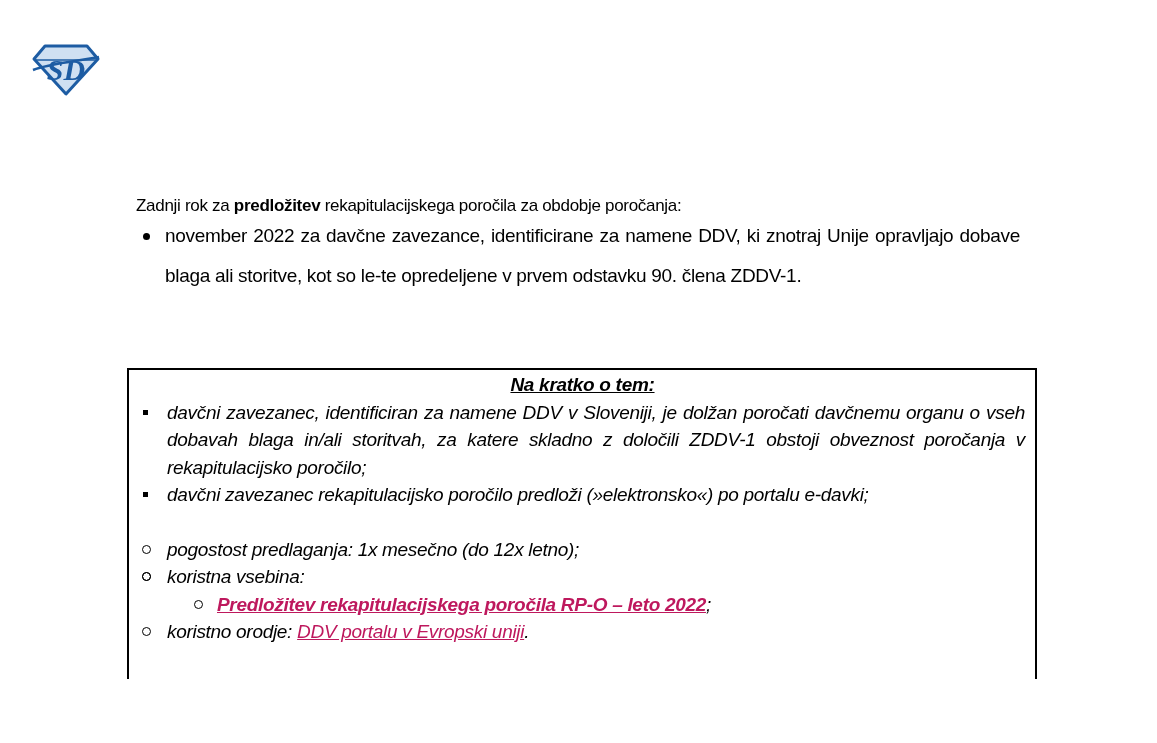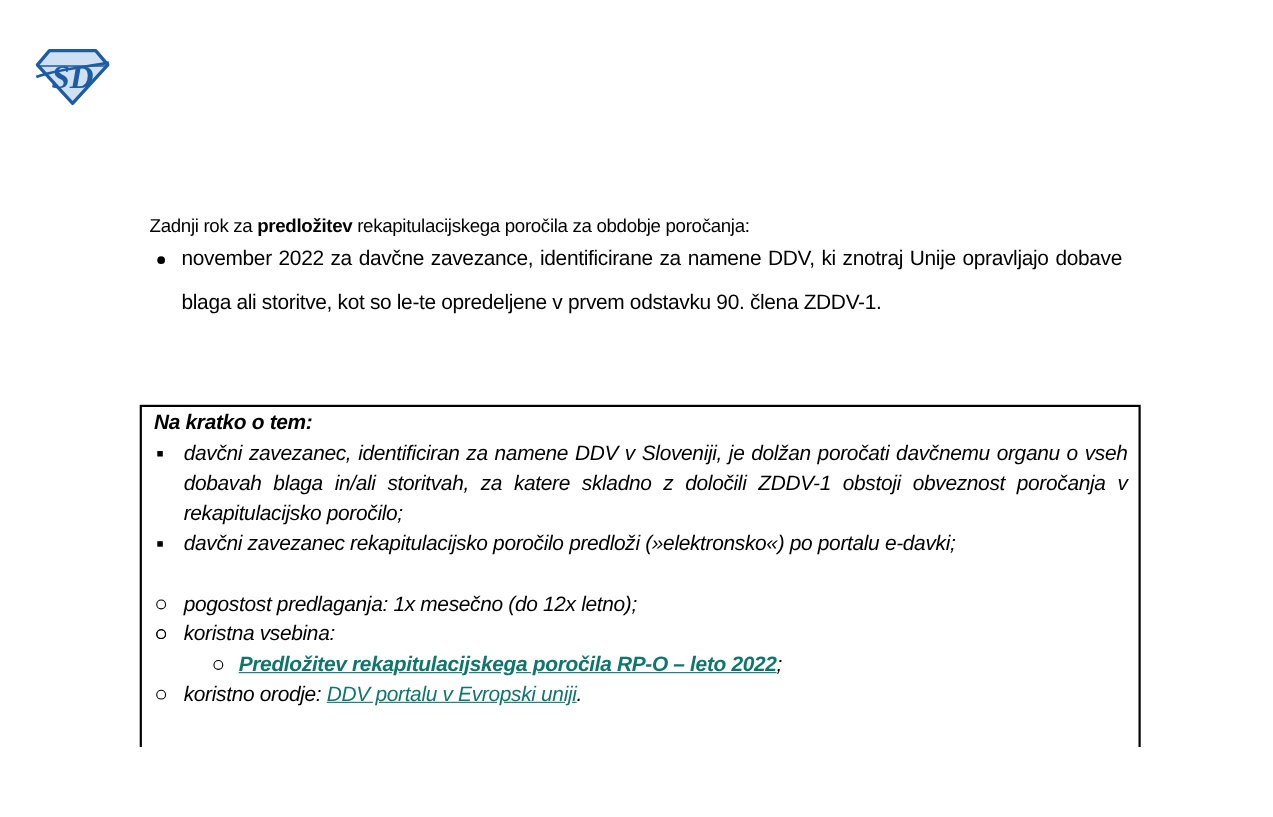--- a/index.html
+++ b/index.html
@@ -35,37 +35,38 @@
   }
 
   
   .box{
     position:absolute;left:127px;top:368px;width:910px;height:430px;
     border:2px solid #000;box-sizing:border-box;
     padding:1px 10px 0 11px;
     font-style:italic;font-size:19px;line-height:27.5px;letter-spacing:-0.3px;
   }
   .box-title{
-    font-weight:bold;
+    font-weight:bold;text-decoration:underline;
     margin:0;
+    text-align:center;
   }
   .sq-item{position:relative;padding-left:27px;text-align:justify;}
   .sq-item .sq{
     position:absolute;left:3px;top:11px;width:5px;height:5px;background:#000;
   }
   .circle-item{position:relative;padding-left:27px;text-align:justify;}
   .circle-item .ci{
     position:absolute;left:2px;top:9px;width:9px;height:9px;
     border:1.6px solid #000;border-radius:50%;box-sizing:border-box;background:transparent;
   }
   .nested-item{position:relative;padding-left:77px;}
   .nested-item .ci{left:54px;}
   .spacer{height:27px;}
 
-  a.doclink{color:#0f766e;text-decoration:underline;cursor:pointer;}
+  a.doclink{color:#be185d;text-decoration:underline;cursor:pointer;}
   a.doclink.bold{font-weight:bold;}
 </style>
 </head>
 <body>
 
 <div class="page">
 
   <svg class="logo" viewBox="0 0 72 54">
     <path d="M4 16 L15 3 L57 3 L68 16 L36 51 Z" fill="#cfe0f2" stroke="#1d5ca3" stroke-width="3" stroke-linejoin="round"></path>
     <path d="M6 17 L66 17" stroke="#1d5ca3" stroke-width="1.5" fill="none"></path>

